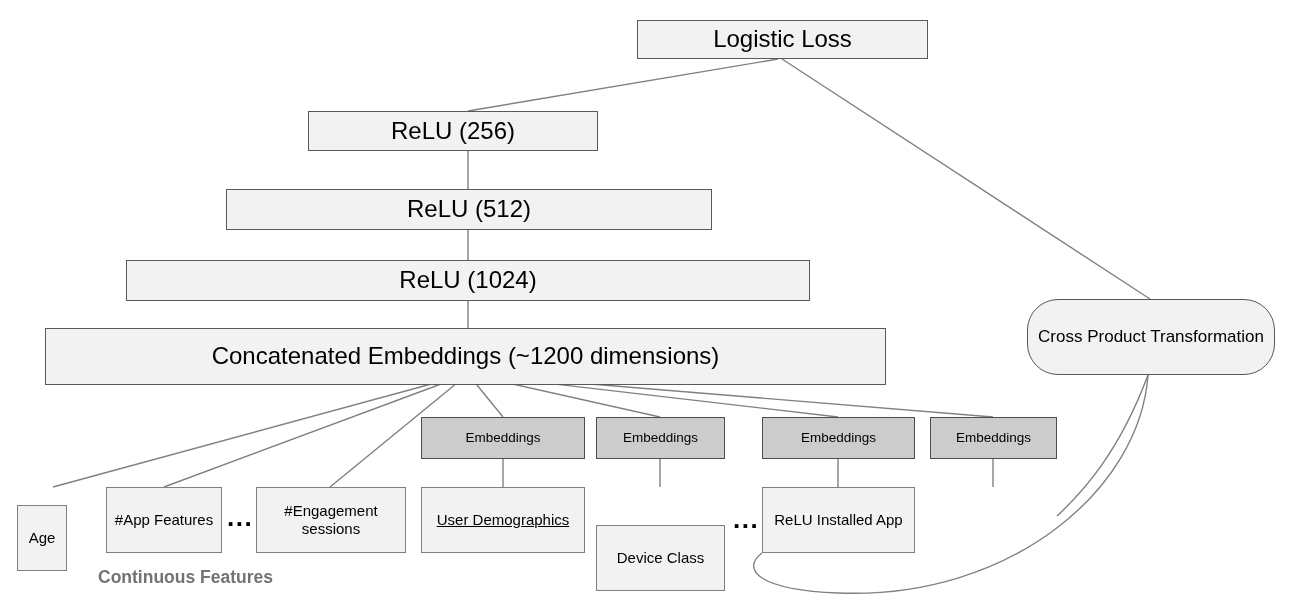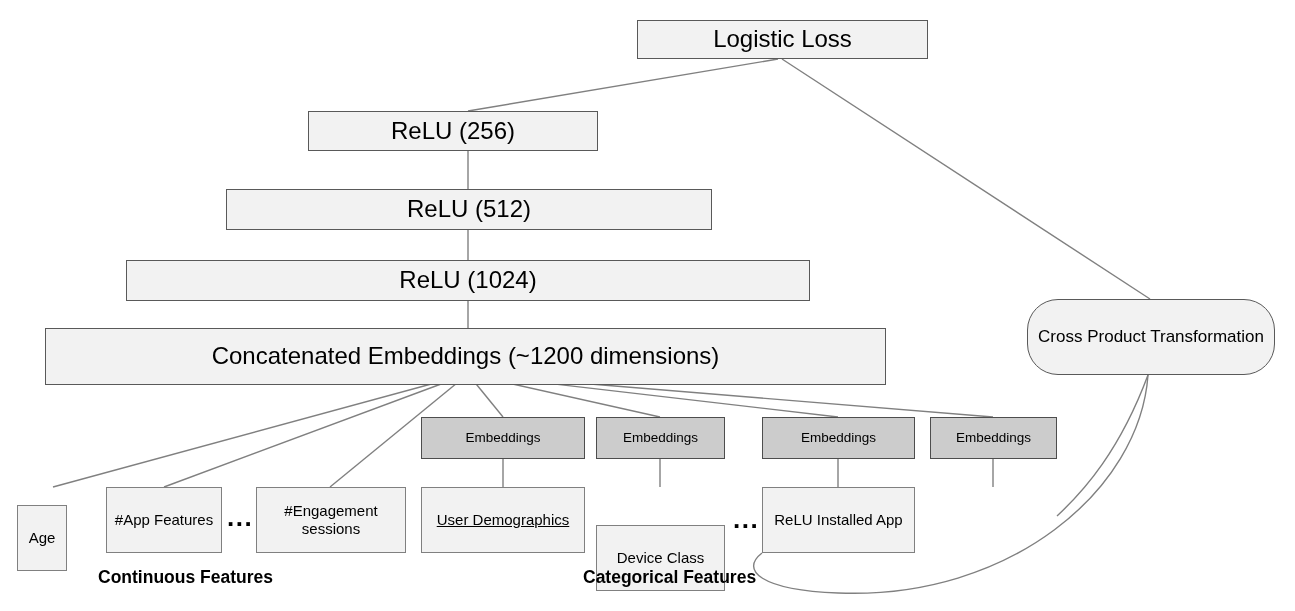--- a/index.html
+++ b/index.html
@@ -53,21 +53,21 @@
     font-weight: bold;
     letter-spacing: 1.5px;
     color: #000000;
     z-index: 3;
     line-height: 1;
   }
   .caption {
     position: absolute;
     font-size: 17.5px;
     font-weight: bold;
-    color: #000000;
+    color: #737373;
     white-space: nowrap;
     z-index: 3;
   }
 </style>
 </head>
 <body>
 
 <div id="canvas">
 
   <svg class="edges" viewBox="0 0 1295 611">
@@ -155,15 +155,14 @@
   </div>
   <div class="node t15" style="left:596px; top:487px; width:129px; height:66px;margin-top:38px;">
     <span>Device Class</span>
   </div>
   <div class="ellipsis" style="left:733px; top:506px;">...</div>
   <div class="node t15" style="left:762px; top:487px; width:153px; height:66px;">
     <span>ReLU Installed App</span>
   </div>
 
   <div class="caption" style="left:98px; top:567px;">Continuous Features</div>
-  <div class="caption" style="left:583px; top:567px;">Categorical Features</div>
 
 </div>
 
 </body></html>

